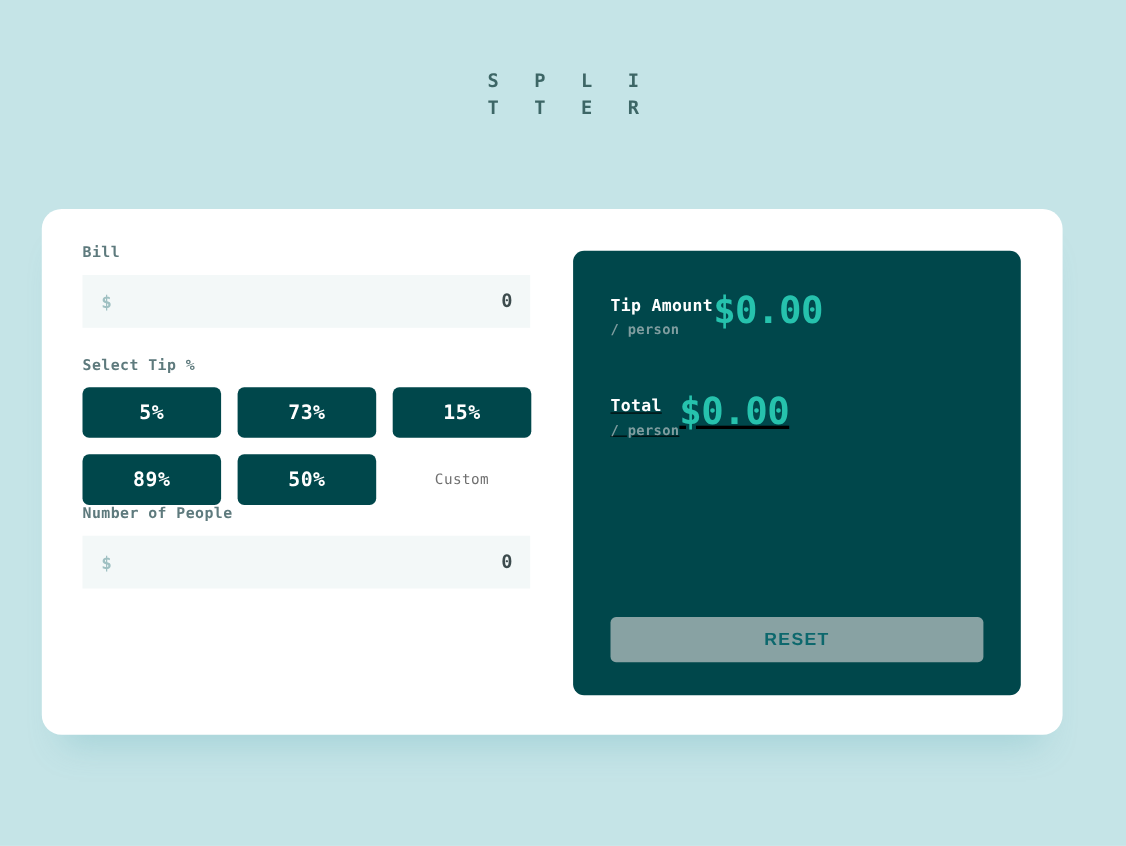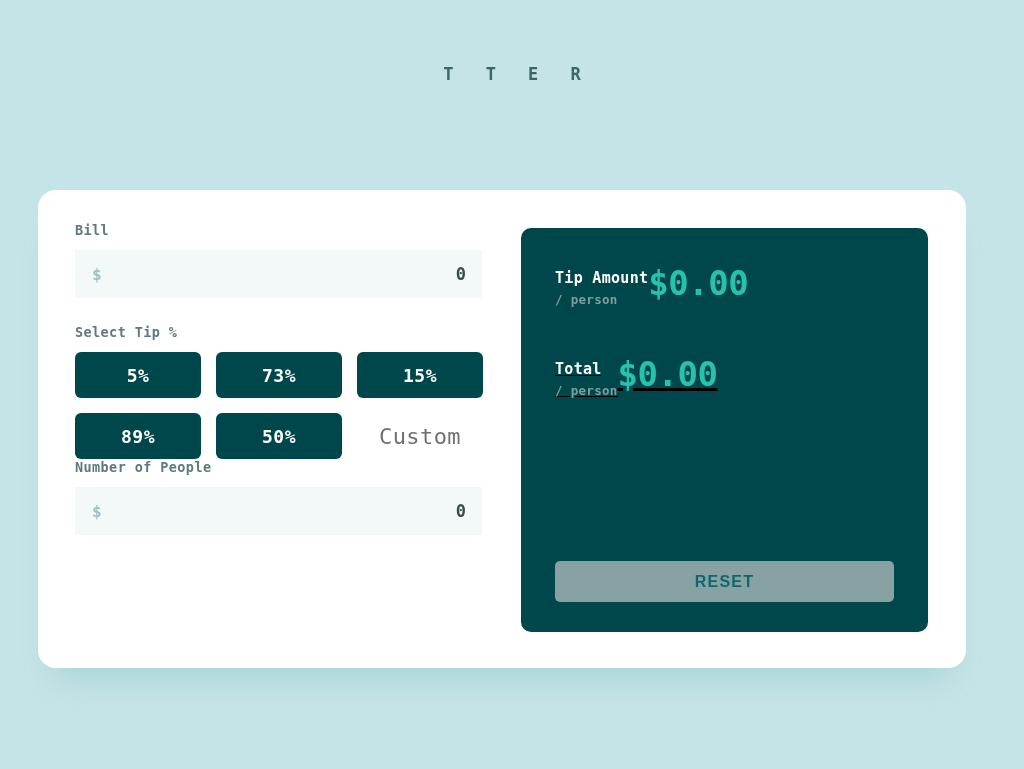--- a/index.html
+++ b/index.html
@@ -104,21 +104,21 @@
     justify-content: center;
     cursor: pointer;
     padding: 0;
   }
   .tip-custom {
     height: 46px;
     background: transparent;
     border: none;
     color: #707070;
     font-family: "DejaVu Sans Mono", "Liberation Mono", monospace;
-    font-size: 22px;
+    font-size: 13px;
     font-weight: normal;
     letter-spacing: 0.4px;
     display: flex;
     align-items: center;
     justify-content: center;
     cursor: pointer;
     padding: 0;
   }
 
   .people-section { }
@@ -178,20 +178,21 @@
     font-size: 16px;
     font-weight: bold;
     letter-spacing: 1.2px;
     cursor: pointer;
   }
 </style>
 </head>
 <body>
 
 <div class="app-title">
+  <span class="title-line">S P L I</span>
   <span class="title-line">T T E R</span>
 </div>
 
 <div class="calculator-card">
 
   <div class="input-panel">
 
     <div>
       <div class="field-label">Bill</div>
       <div class="amount-input">

